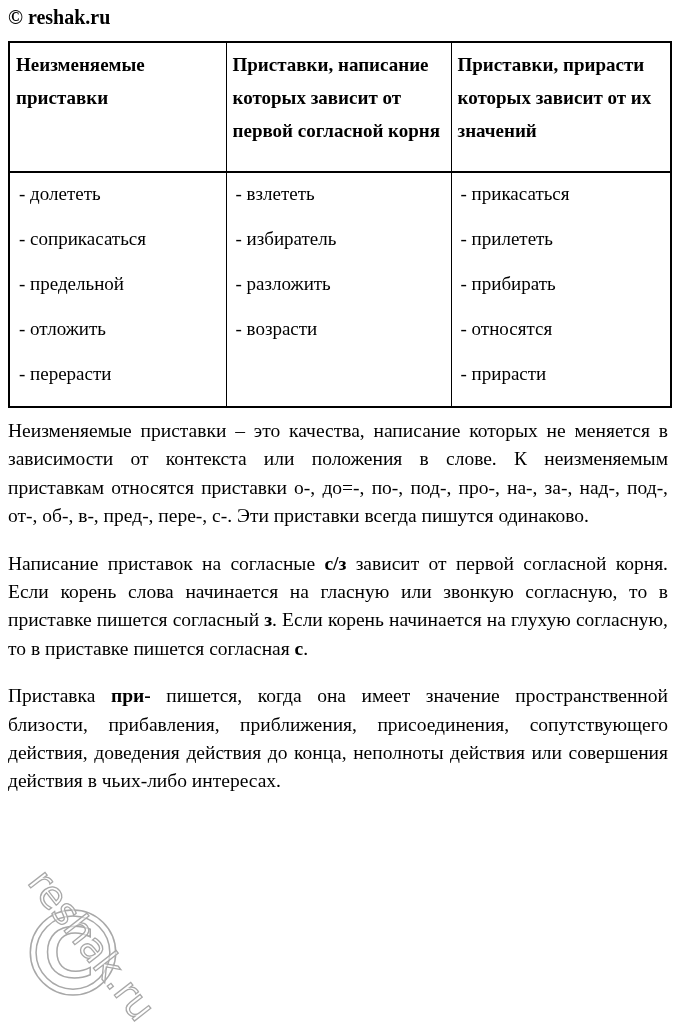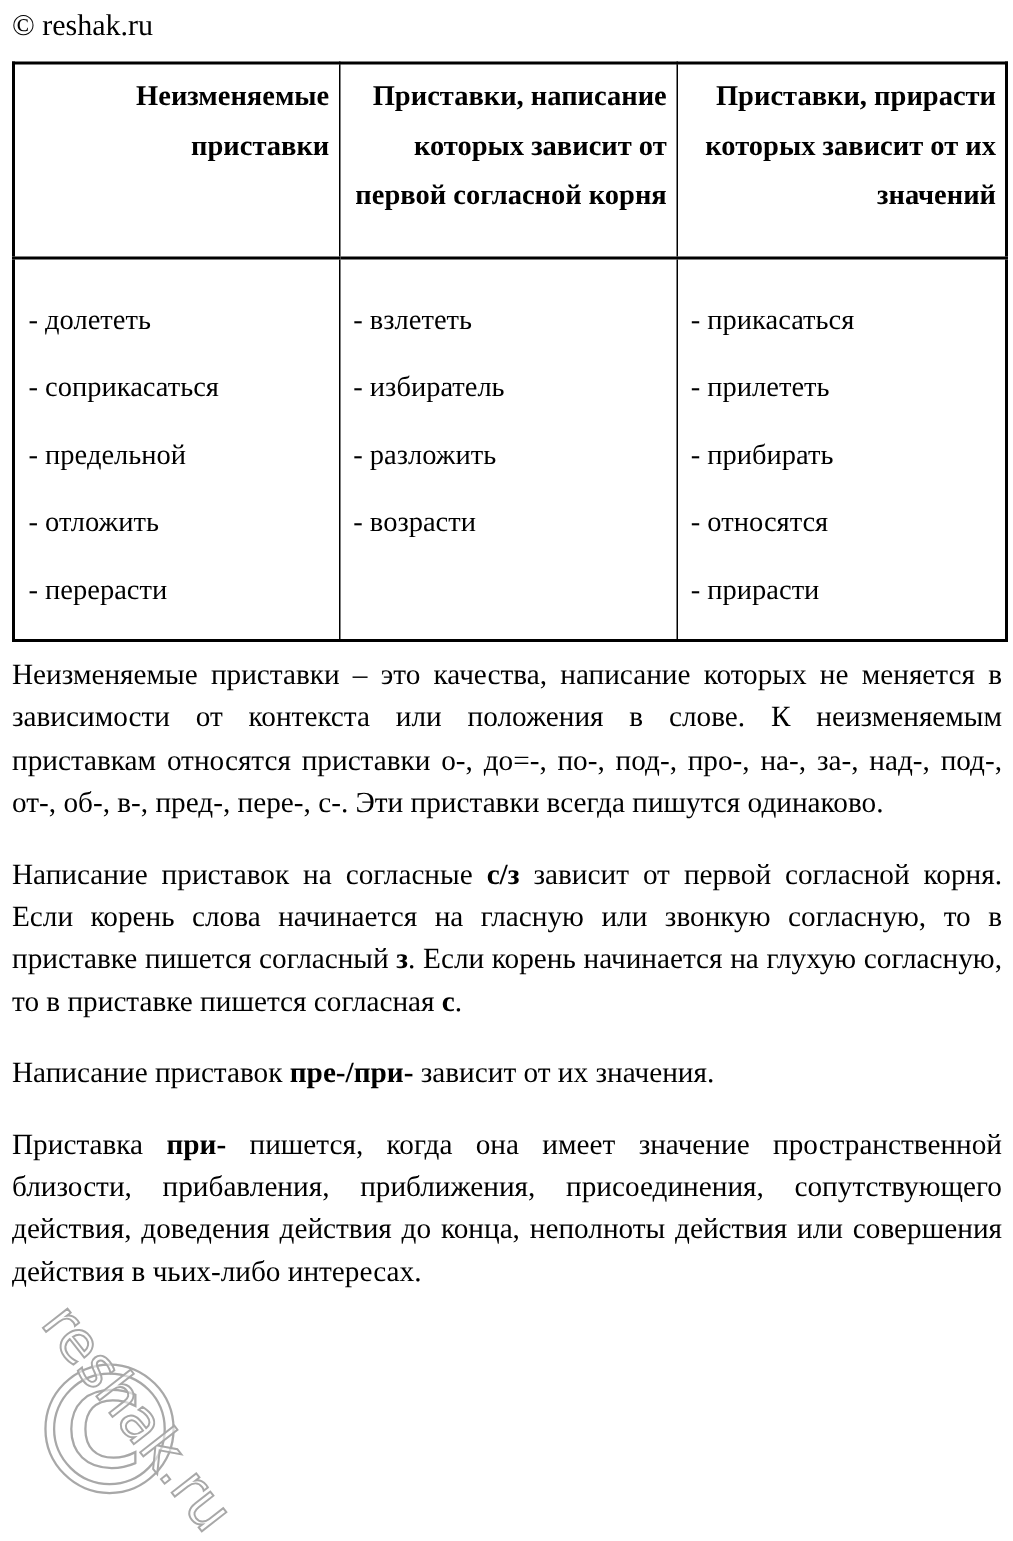--- a/index.html
+++ b/index.html
@@ -10,39 +10,39 @@
     position: relative; overflow: hidden;
   }
   .page { padding: 6px 7px 0 8px; position: relative; }
 
   
   .topbar {
     display: flex; justify-content: space-between; align-items: baseline;
     font-size: 20px; margin-bottom: 12px;
   }
   .doc-title { font-weight: bold; }
-  .copyright { font-weight: normal; }
+  .copyright { font-weight: bold; }
 
   
   table.prefix-table {
     border-collapse: collapse; table-layout: fixed;
     width: 662px; border: 2px solid #000;
   }
   .prefix-table col.c1 { width: 217px; }
   .prefix-table col.c2 { width: 225px; }
   .prefix-table col.c3 { width: 220px; }
   .prefix-table th {
     border: 1px solid #000; border-bottom: 2px solid #000;
-    font-size: 19px; font-weight: bold; text-align: right;
+    font-size: 19px; font-weight: bold; text-align: left;
     vertical-align: top; padding: 5px 6px 0 6px; line-height: 33px;
     height: 130px; box-sizing: border-box;
   }
   .prefix-table td {
     border: 1px solid #000; vertical-align: top;
-    padding: 28px 4px 0 9px; font-size: 19px;
+    padding: 8px 4px 0 9px; font-size: 19px;
     height: 213px; box-sizing: border-box;
   }
   .cell-item { line-height: 26px; margin-bottom: 19px; white-space: nowrap; }
 
   
   .paragraphs { margin-top: 9px; }
   p.para {
     font-size: 19.5px; line-height: 28.4px;
     text-align: justify; margin: 0 0 19px 0;
   }
@@ -110,21 +110,20 @@
             <div class="cell-item">- относятся</div>
             <div class="cell-item">- прирасти</div>
           </td>
       </tr>
     </tbody>
   </table>
 
   <div class="paragraphs">
     <p class="para"><span>Неизменяемые приставки – это качества, написание которых не меняется в зависимости от контекста или положения в слове. К неизменяемым приставкам относятся приставки о-, до=-, по-, под-, про-, на-, за-, над-, под-, от-, об-, в-, пред-, пере-, с-. Эти приставки всегда пишутся одинаково.</span></p>
     <p class="para"><span>Написание приставок на согласные </span><span class="bi">с/з</span><span> зависит от первой согласной корня. Если корень слова начинается на гласную или звонкую согласную, то в приставке пишется согласный </span><span class="bi">з</span><span>. Если корень начинается на глухую согласную, то в приставке пишется согласная </span><span class="bi">с</span><span>.</span></p>
-    <p class="para"><span>Написание приставок </span><span class="bi">пре-/при-</span><span> зависит от их значения.</span></p>
     <p class="para"><span>Приставка </span><span class="bi">при-</span><span> пишется, когда она имеет значение пространственной близости, прибавления, приближения, присоединения, сопутствующего действия, доведения действия до конца, неполноты действия или совершения действия в чьих-либо интересах.</span></p>
   </div>
 
 </div>
 
 <div class="watermark">
   <span class="wm-copy">©</span>
   <span class="wm-text">reshak.ru</span>
 </div>
 

